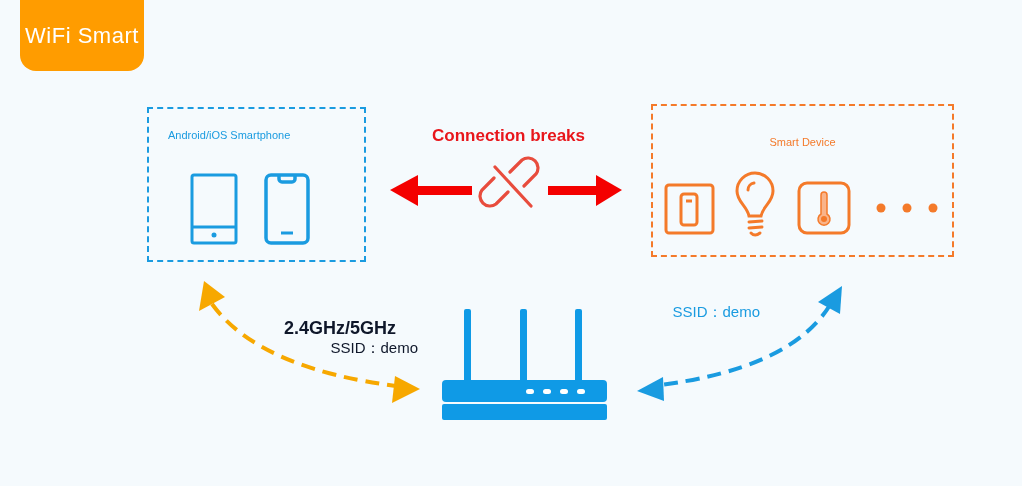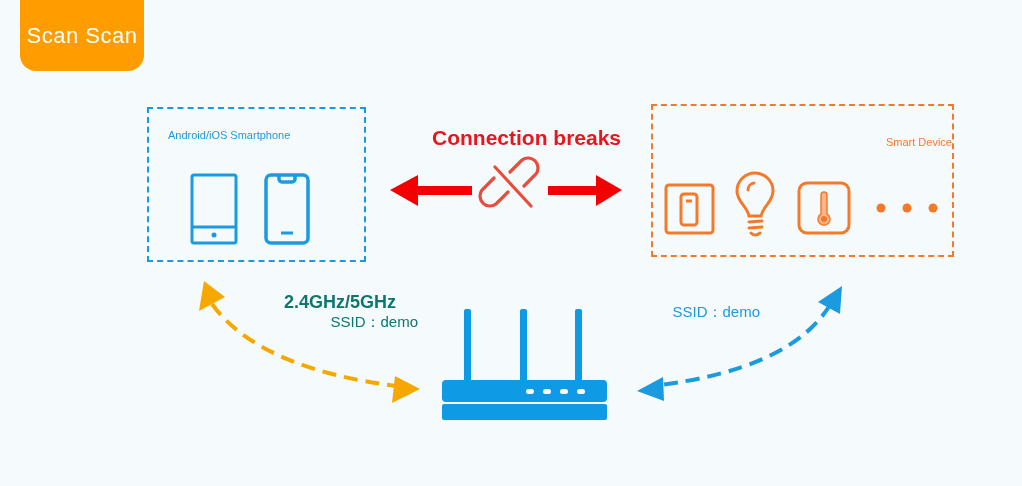--- a/index.html
+++ b/index.html
@@ -17,39 +17,39 @@
     display: flex; align-items: flex-end; justify-content: center;
     box-sizing: border-box; padding-bottom: 22px;
   }
   .box {
     position: absolute; box-sizing: border-box;
   }
   .phone-box { left: 147px; top: 107px; width: 219px; height: 155px; border: 2px dashed #1a9be0; }
   .device-box { left: 651px; top: 104px; width: 303px; height: 153px; border: 2px dashed #f47a2a; }
   .box-title { position: absolute; font-size: 11px; white-space: nowrap; }
   .phone-box .box-title { left: 19px; top: 20px; color: #1a9be0; }
-  .device-box .box-title { left: 0; width: 100%; text-align: right; top: 30px; color: #f47a2a; }
+  .device-box .box-title { left: 0; width: 100%; text-align: center; top: 30px; color: #f47a2a; }
   .break-label {
     position: absolute; left: 432px; top: 126px;
-    color: #e8161b; font-size: 21px; font-weight: bold; white-space: nowrap;
+    color: #e8161b; font-size: 17px; font-weight: bold; white-space: nowrap;
   }
   .freq {
     position: absolute; text-align: center; white-space: nowrap;
   }
   .freq .band { font-size: 18px; font-weight: bold; }
   .freq .ssid { font-size: 15px; text-align: right; }
-  .freq-left { left: 262px; top: 292px; width: 156px; color: #0f766e; }
+  .freq-left { left: 262px; top: 318px; width: 156px; color: #0f172a; }
   .freq-right { left: 640px; top: 303px; width: 120px; color: #1a9be0; }
   svg.overlay { position: absolute; left: 0; top: 0; }
 </style>
 </head>
 <body>
 
 <div class="badge">
-  <span>Scan Scan</span>
+  <span>WiFi Smart</span>
 </div>
 
 <div class="box phone-box">
   <span class="box-title">Android/iOS Smartphone</span>
 </div>
 
 <div class="box device-box">
   <span class="box-title">Smart Device</span>
 </div>
 

